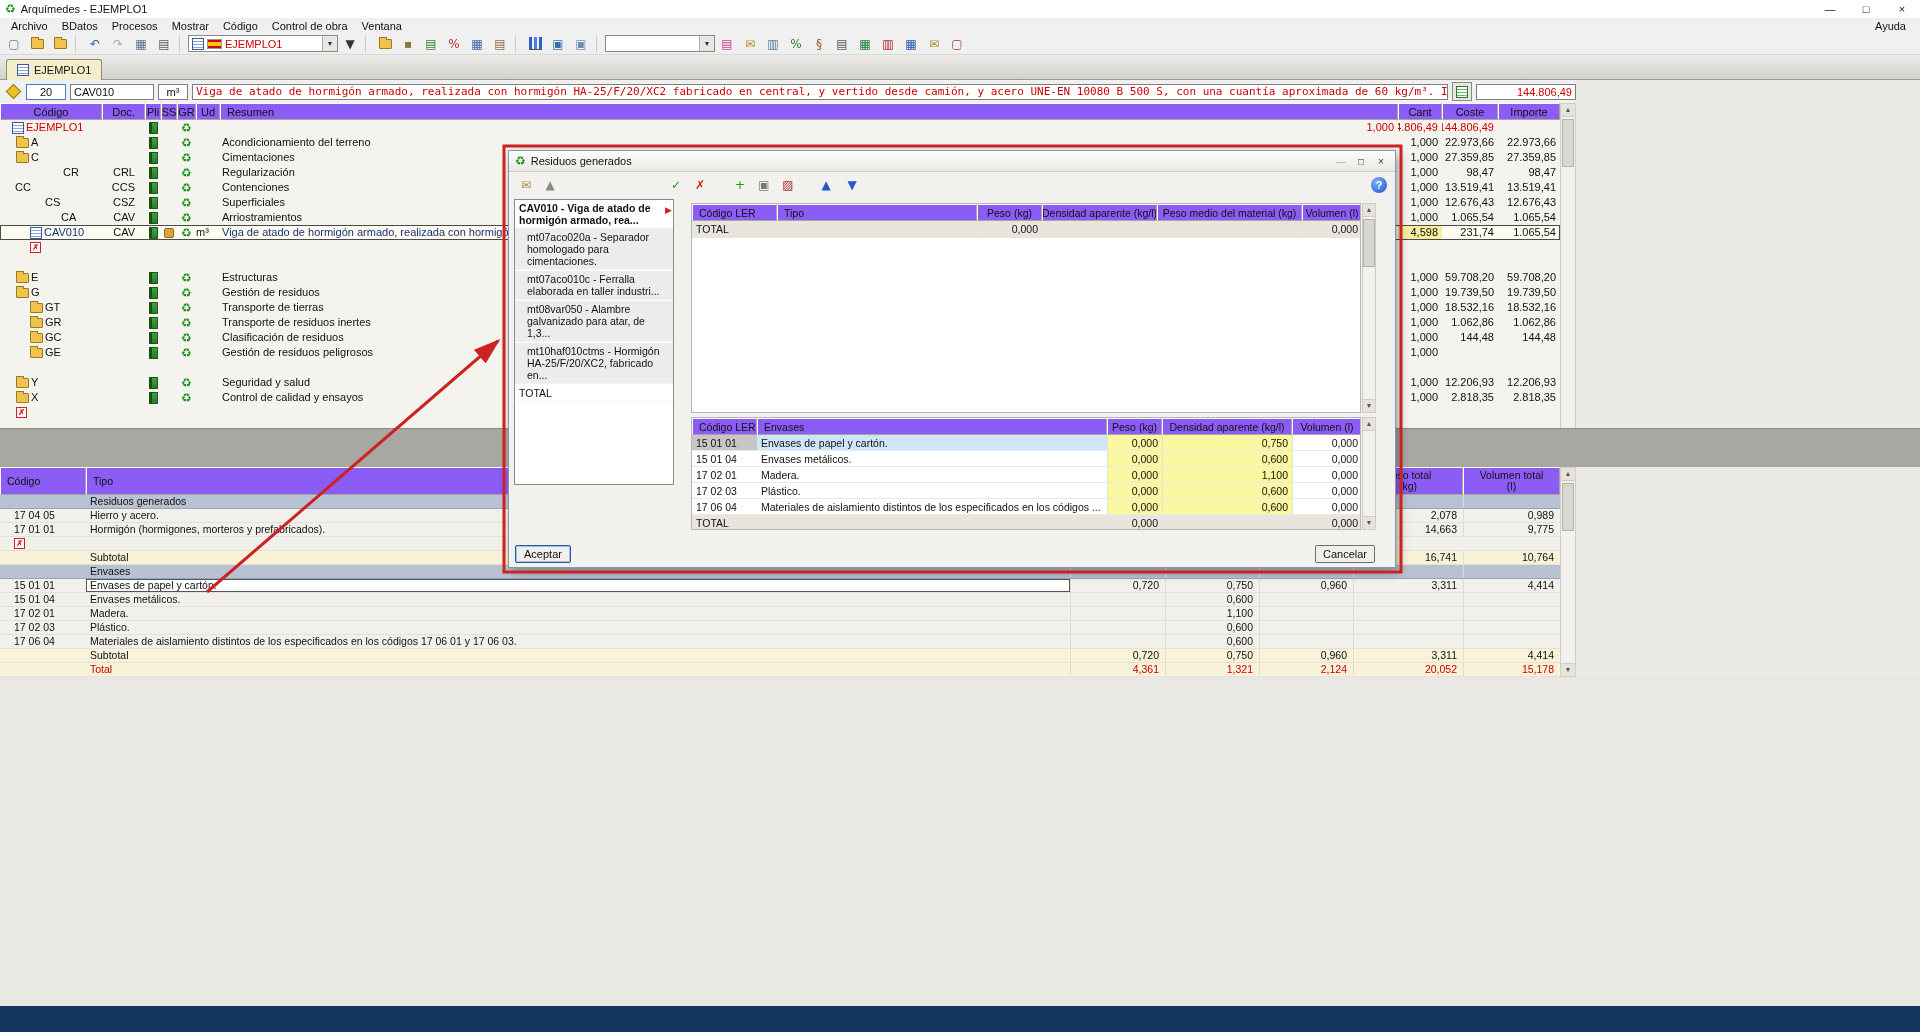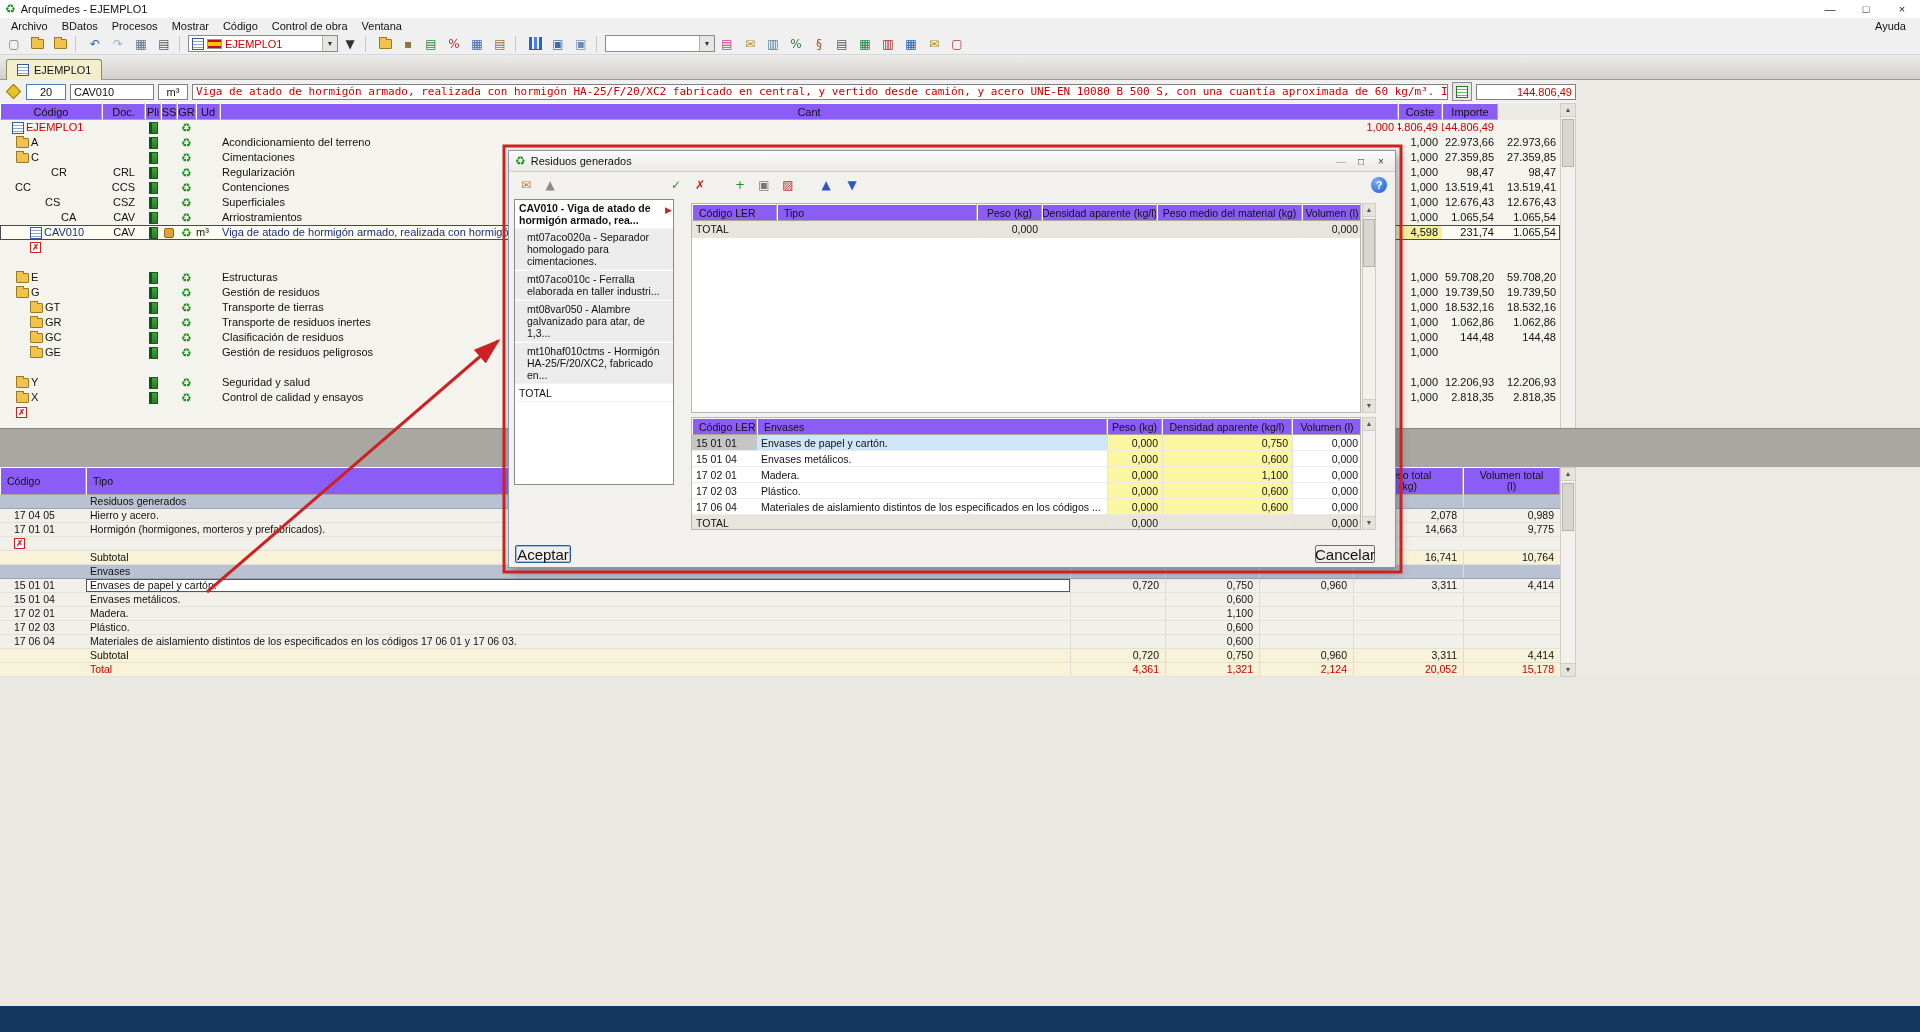--- a/index.html
+++ b/index.html
@@ -121,21 +121,21 @@
   .dlg-trow{height:17px;line-height:17px}
   .erow{height:16px;line-height:16px;border-bottom:1px solid #eceae4;box-sizing:border-box}
   .ecell{overflow:hidden;white-space:nowrap;font-size:10.5px;padding-left:4px;box-sizing:border-box}
   .ecell.num{text-align:right;padding-right:4px;border-left:1px solid #e4e2da}
   .yellow{background:#fbf7a0}
   .gray-row{background:#e8e5dc}
   .selcode{background:#c6c6c6}
   .selname{background:#cfe6f8}
   .mat-scroll{left:853px;top:52px;width:14px;height:210px}
   .env-scroll{left:853px;top:266px;width:14px;height:113px}
-  .dbtn{height:18px;background:#f0efeb;border:1px solid #707070;font-size:15px;display:flex;align-items:center;justify-content:center;border-radius:2px;box-sizing:border-box}
+  .dbtn{height:18px;background:#f0efeb;border:1px solid #707070;font-size:11px;display:flex;align-items:center;justify-content:center;border-radius:2px;box-sizing:border-box}
   .dbtn.accept{left:6px;top:394px;width:56px;border-color:#2a5a9a;box-shadow:inset 0 0 0 1px #9ec1e0}
   .dbtn.cancel{left:806px;top:394px;width:60px}
 
   .annot{position:absolute;left:0;top:0;z-index:30;pointer-events:none}
 </style>
 </head>
 <body>
 
 <div class="root">
 
@@ -283,20 +283,21 @@
     <div class="field f-total">144.806,49</div>
   </div>
 
   <div class="gridheader tree-cols">
       <div class="hcell">Código</div>
       <div class="hcell">Doc.</div>
       <div class="hcell">Pli</div>
       <div class="hcell">SS</div>
       <div class="hcell">GR</div>
       <div class="hcell">Ud</div>
+      <div class="hcell left">Resumen</div>
       <div class="hcell">Cant</div>
       <div class="hcell">Coste</div>
       <div class="hcell">Importe</div>
     </div>
   <div class="treebody">
       <div class="trow tree-cols">
         <div class="tcell code" style="padding-left: 12px;">
           <span class="ico-grid"></span>
           <span class="codetxt red">EJEMPLO1</span>
         </div>
@@ -345,21 +346,21 @@
         <div class="tcell center">
           <span class="ico-recycle">♻</span>
         </div>
         <div class="tcell"></div>
         <div class="tcell resumen">Cimentaciones</div>
         <div class="tcell num">1,000</div>
         <div class="tcell num">27.359,85</div>
         <div class="tcell num">27.359,85</div>
       </div>
       <div class="trow tree-cols">
-        <div class="tcell code" style="padding-left: 36px; align-items: center;">
+        <div class="tcell code" style="padding-left: 48px; align-items: center;">
           <span class="ico-spacer"></span>
           <span class="codetxt">CR</span>
         </div>
         <div class="tcell doc">CRL</div>
         <div class="tcell center">
           <span class="ico-book"></span>
         </div>
         <div class="tcell center"></div>
         <div class="tcell center">
           <span class="ico-recycle">♻</span>

